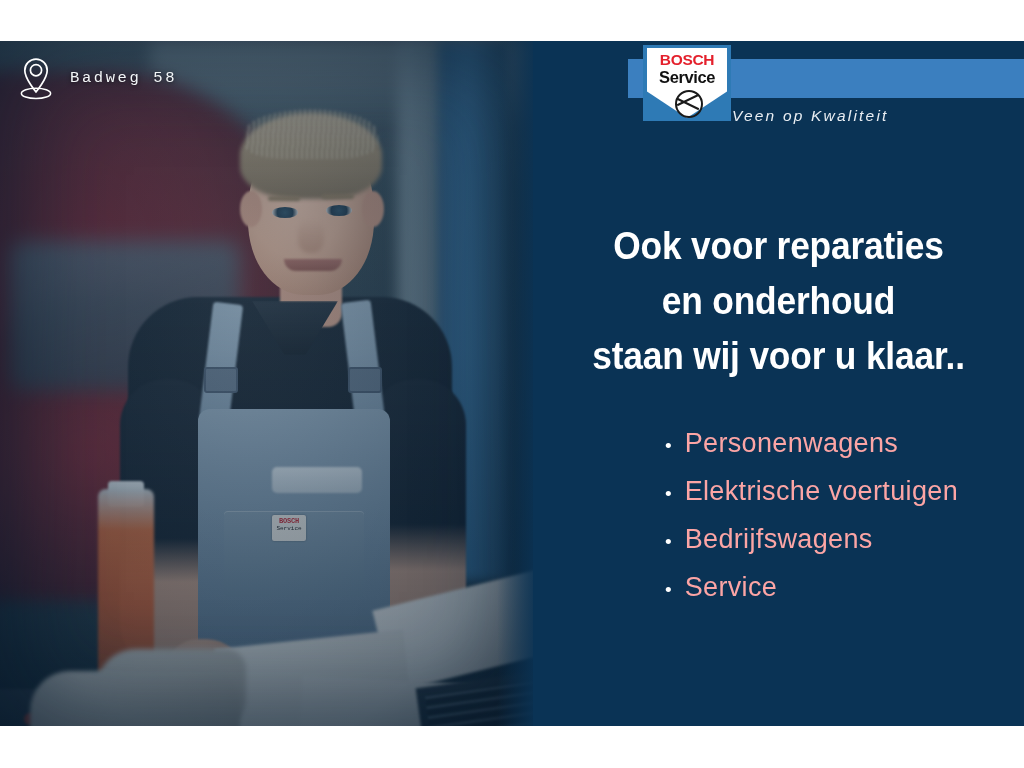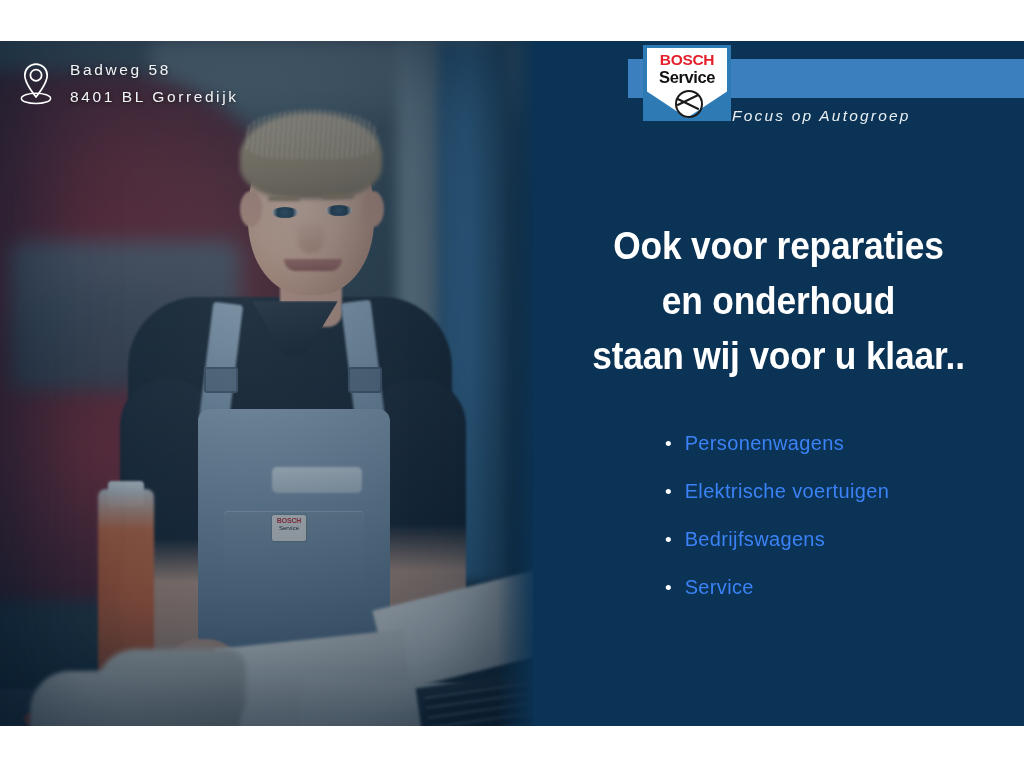--- a/index.html
+++ b/index.html
@@ -5,21 +5,21 @@
   html,body{margin:0;padding:0;background:#ffffff;}
   body{width:1024px;height:768px;overflow:hidden;font-family:"Liberation Sans",sans-serif;}
 
   .stage{position:relative;width:1024px;height:768px;background:#ffffff;}
 
   
   .banner{position:absolute;left:0;top:41px;width:1024px;height:685px;overflow:hidden;background:#0a3355;}
 
   
   .photo{position:absolute;left:0;top:0;width:533px;height:685px;overflow:hidden;
-         background:#8b5cf6;}
+         background:#8b5cf6;font-family:Liberation Mono, monospace;}
   .ph-layer{position:absolute;inset:0;}
 
   
   .bg-wall{position:absolute;left:0;top:0;width:533px;height:685px;
      background:linear-gradient(180deg,#56636b 0%,#46555f 10%,#33454f 22%,#2a3c48 40%,#22333f 70%,#1b2b36 100%);}
   
   .car-red{position:absolute;left:-40px;top:30px;width:360px;height:560px;border-radius:0 60% 40% 20%/0 40% 30% 20%;
      background:radial-gradient(ellipse at 35% 35%,#7d2330 0%,#63202b 40%,#431a24 70%,#2c1620 100%);
      filter:blur(9px);opacity:.95;}
   .car-red2{position:absolute;left:-30px;top:250px;width:300px;height:330px;border-radius:40% 50% 30% 30%;
@@ -157,21 +157,21 @@
   .headline{position:absolute;left:0;top:178px;width:491px;text-align:center;color:#ffffff;
      font-family:"Liberation Sans Narrow","Liberation Sans",sans-serif;
      font-weight:bold;font-size:38px;line-height:55px;letter-spacing:-.2px;
      transform:scaleX(.93);transform-origin:50% 0;}
   .headline div{white-space:nowrap;}
 
   
   .bullets{position:absolute;left:132px;top:390px;width:360px;}
   .bullet{display:flex;align-items:baseline;gap:13px;margin-bottom:24px;}
   .bullet .dot{color:#ffffff;font-size:19px;line-height:1;flex:0 0 auto;}
-  .bullet .txt{color:#3b82f6;font-size:20px;line-height:24px;letter-spacing:.35px;white-space:nowrap;}
+  .bullet .txt{color:#fca5a5;font-size:27px;line-height:24px;letter-spacing:.35px;white-space:nowrap;}
 </style>
 </head>
 <body>
 
 <div class="stage">
   <div class="banner">
 
     <div class="photo">
       <div class="ph-layer">
         <div class="bg-wall"></div>
@@ -238,38 +238,37 @@
       <div class="edge-fade"></div>
 
       <div class="addr">
         <svg class="pin-ic" viewBox="0 0 36 44">
           <path d="M18 3.2c-6.2 0-11.2 5-11.2 11.2 0 8.1 11.2 21.5 11.2 21.5S29.2 22.5 29.2 14.4C29.2 8.2 24.2 3.2 18 3.2z" fill="none" stroke="#ffffff" stroke-width="1.7"></path>
           <circle cx="18" cy="14.2" r="5.6" fill="none" stroke="#ffffff" stroke-width="1.7"></circle>
           <ellipse cx="18" cy="37.4" rx="14.6" ry="5.1" fill="none" stroke="#ffffff" stroke-width="1.5"></ellipse>
         </svg>
         <div class="addr-lines">
           <div>Badweg 58</div>
-          <div>8401 BL Gorredijk</div>
         </div>
       </div>
     </div>
 
     <div class="panel">
 
       <div class="brandwrap">
         <div class="strip"></div>
 
         <div class="logo">
           <div class="logo-shield"></div>
           <div class="logo-bosch">BOSCH</div>
           <div class="logo-service">Service</div>
           <div class="logo-mark"></div>
         </div>
 
-        <div class="tagline">Focus op Autogroep</div>
+        <div class="tagline">Veen op Kwaliteit</div>
       </div>
 
       <div class="headline">
         <div>Ook voor reparaties</div>
         <div>en onderhoud</div>
         <div>staan wij voor u klaar..</div>
       </div>
 
       <div class="bullets">
         <div class="bullet">

